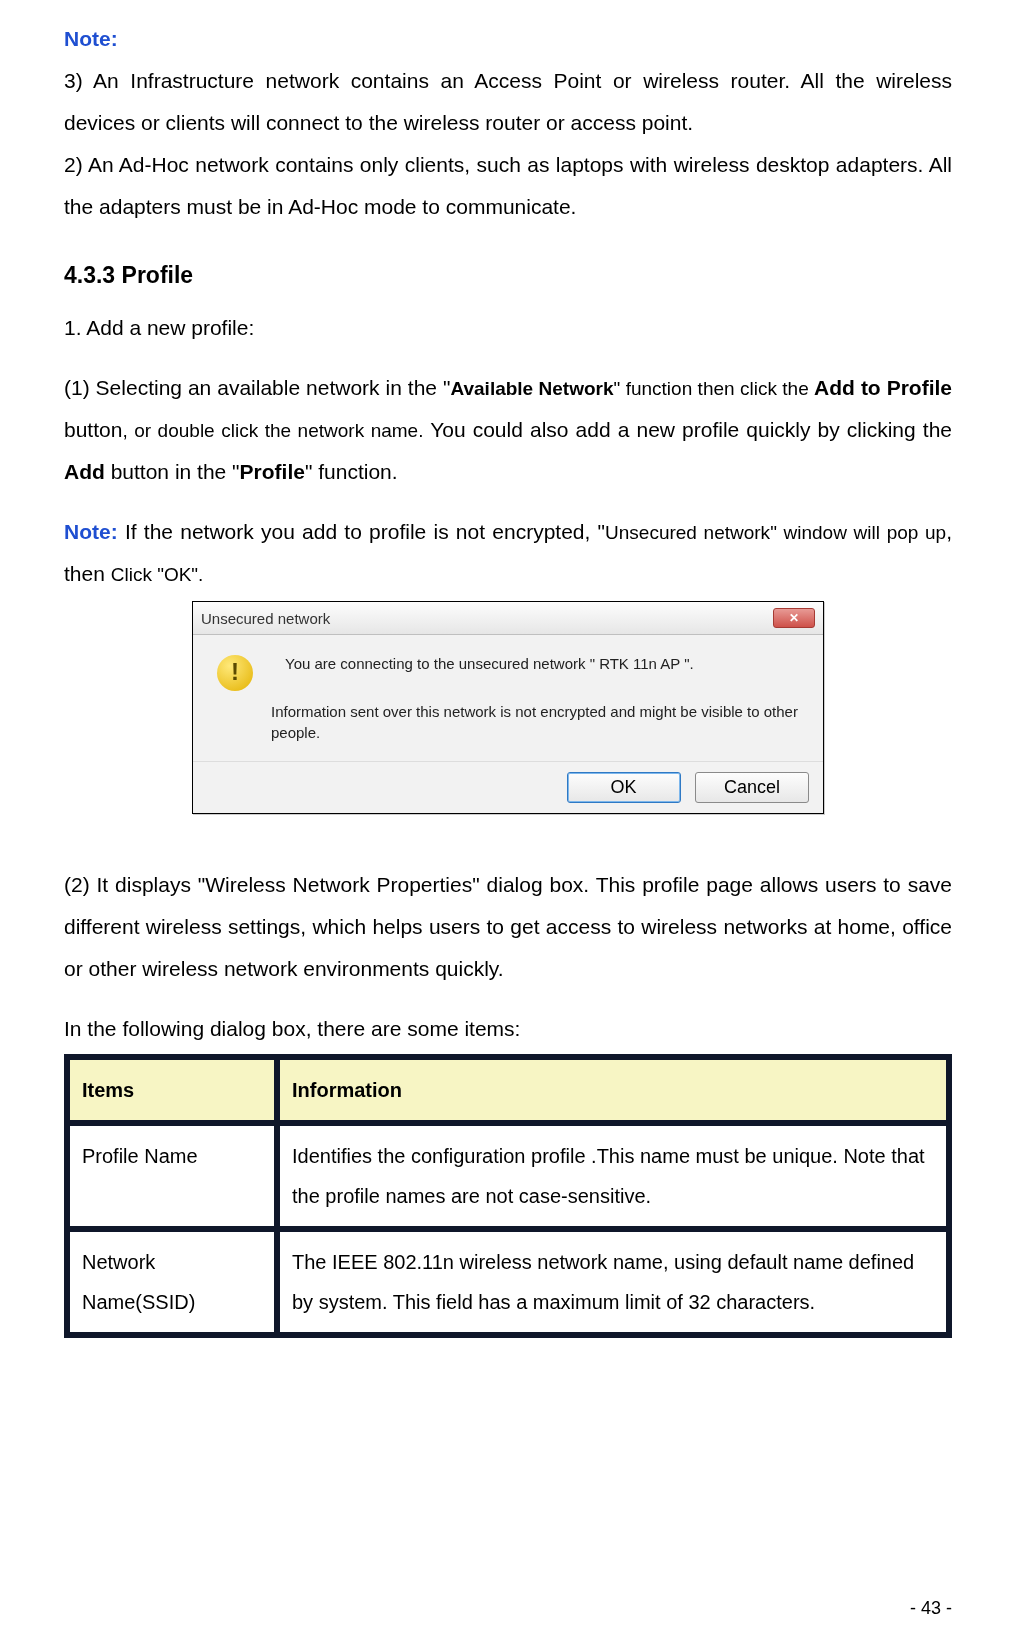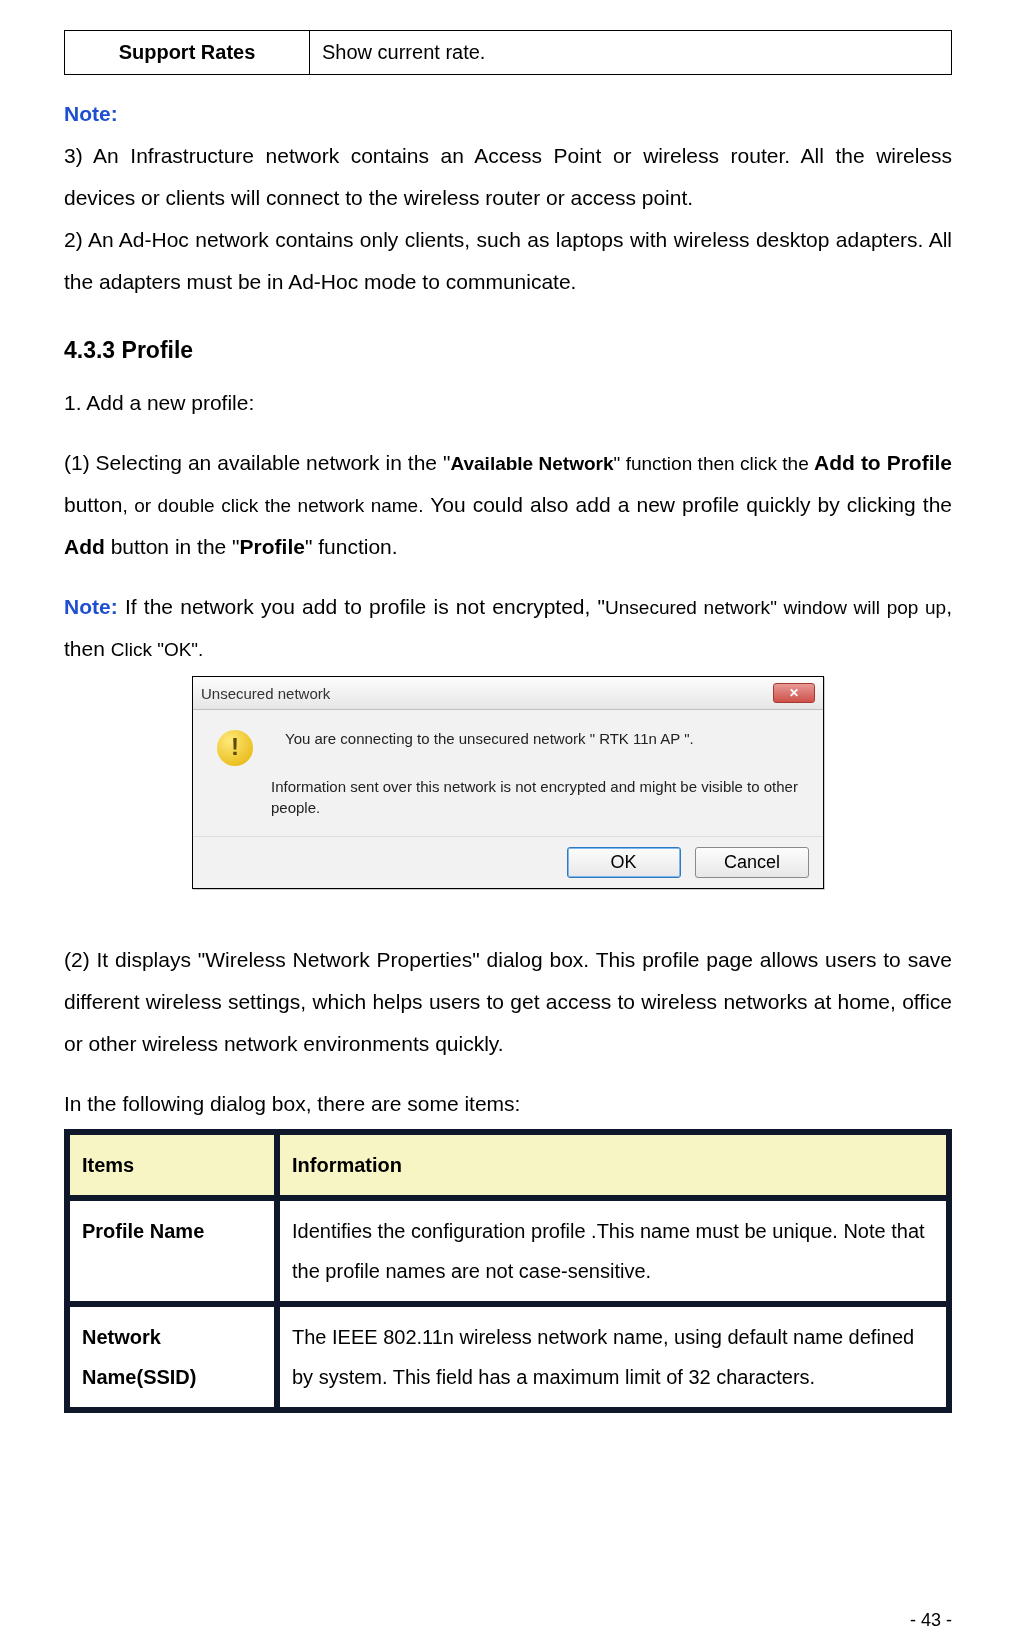--- a/index.html
+++ b/index.html
@@ -157,44 +157,36 @@
     vertical-align: top;
     text-align: left;
     line-height: 2;
   }
   table.items th {
     background: #f7f5c4;
     font-weight: bold;
   }
   table.items td.c0 {
     width: 180px;
-    font-weight: bold;
+    font-weight: normal;
   }
 
   .page-num {
     position: absolute;
     bottom: 30px;
     right: 64px;
     font-size: 18px;
   }
 </style>
 </head>
 <body>
 
 <div class="page">
 
 
-  <table class="outer">
-    <tbody>
-        <tr>
-      <td class="left">Support Rates</td>
-      <td>Show current rate.</td>
-    </tr>
-  </tbody>
-    </table>
 
   <p class="body">
     <span class="note">Note:</span><br>
     <span>3) An Infrastructure network contains an Access Point or wireless router. All the wireless devices or clients will connect to the wireless router or access point.</span><br>
     <span>2) An Ad-Hoc network contains only clients, such as laptops with wireless desktop adapters. All the adapters must be in Ad-Hoc mode to communicate.</span>
   </p>
 
   <h3 class="section">4.3.3    Profile</h3>
 
   <p class="body">1. Add a new profile:</p>

